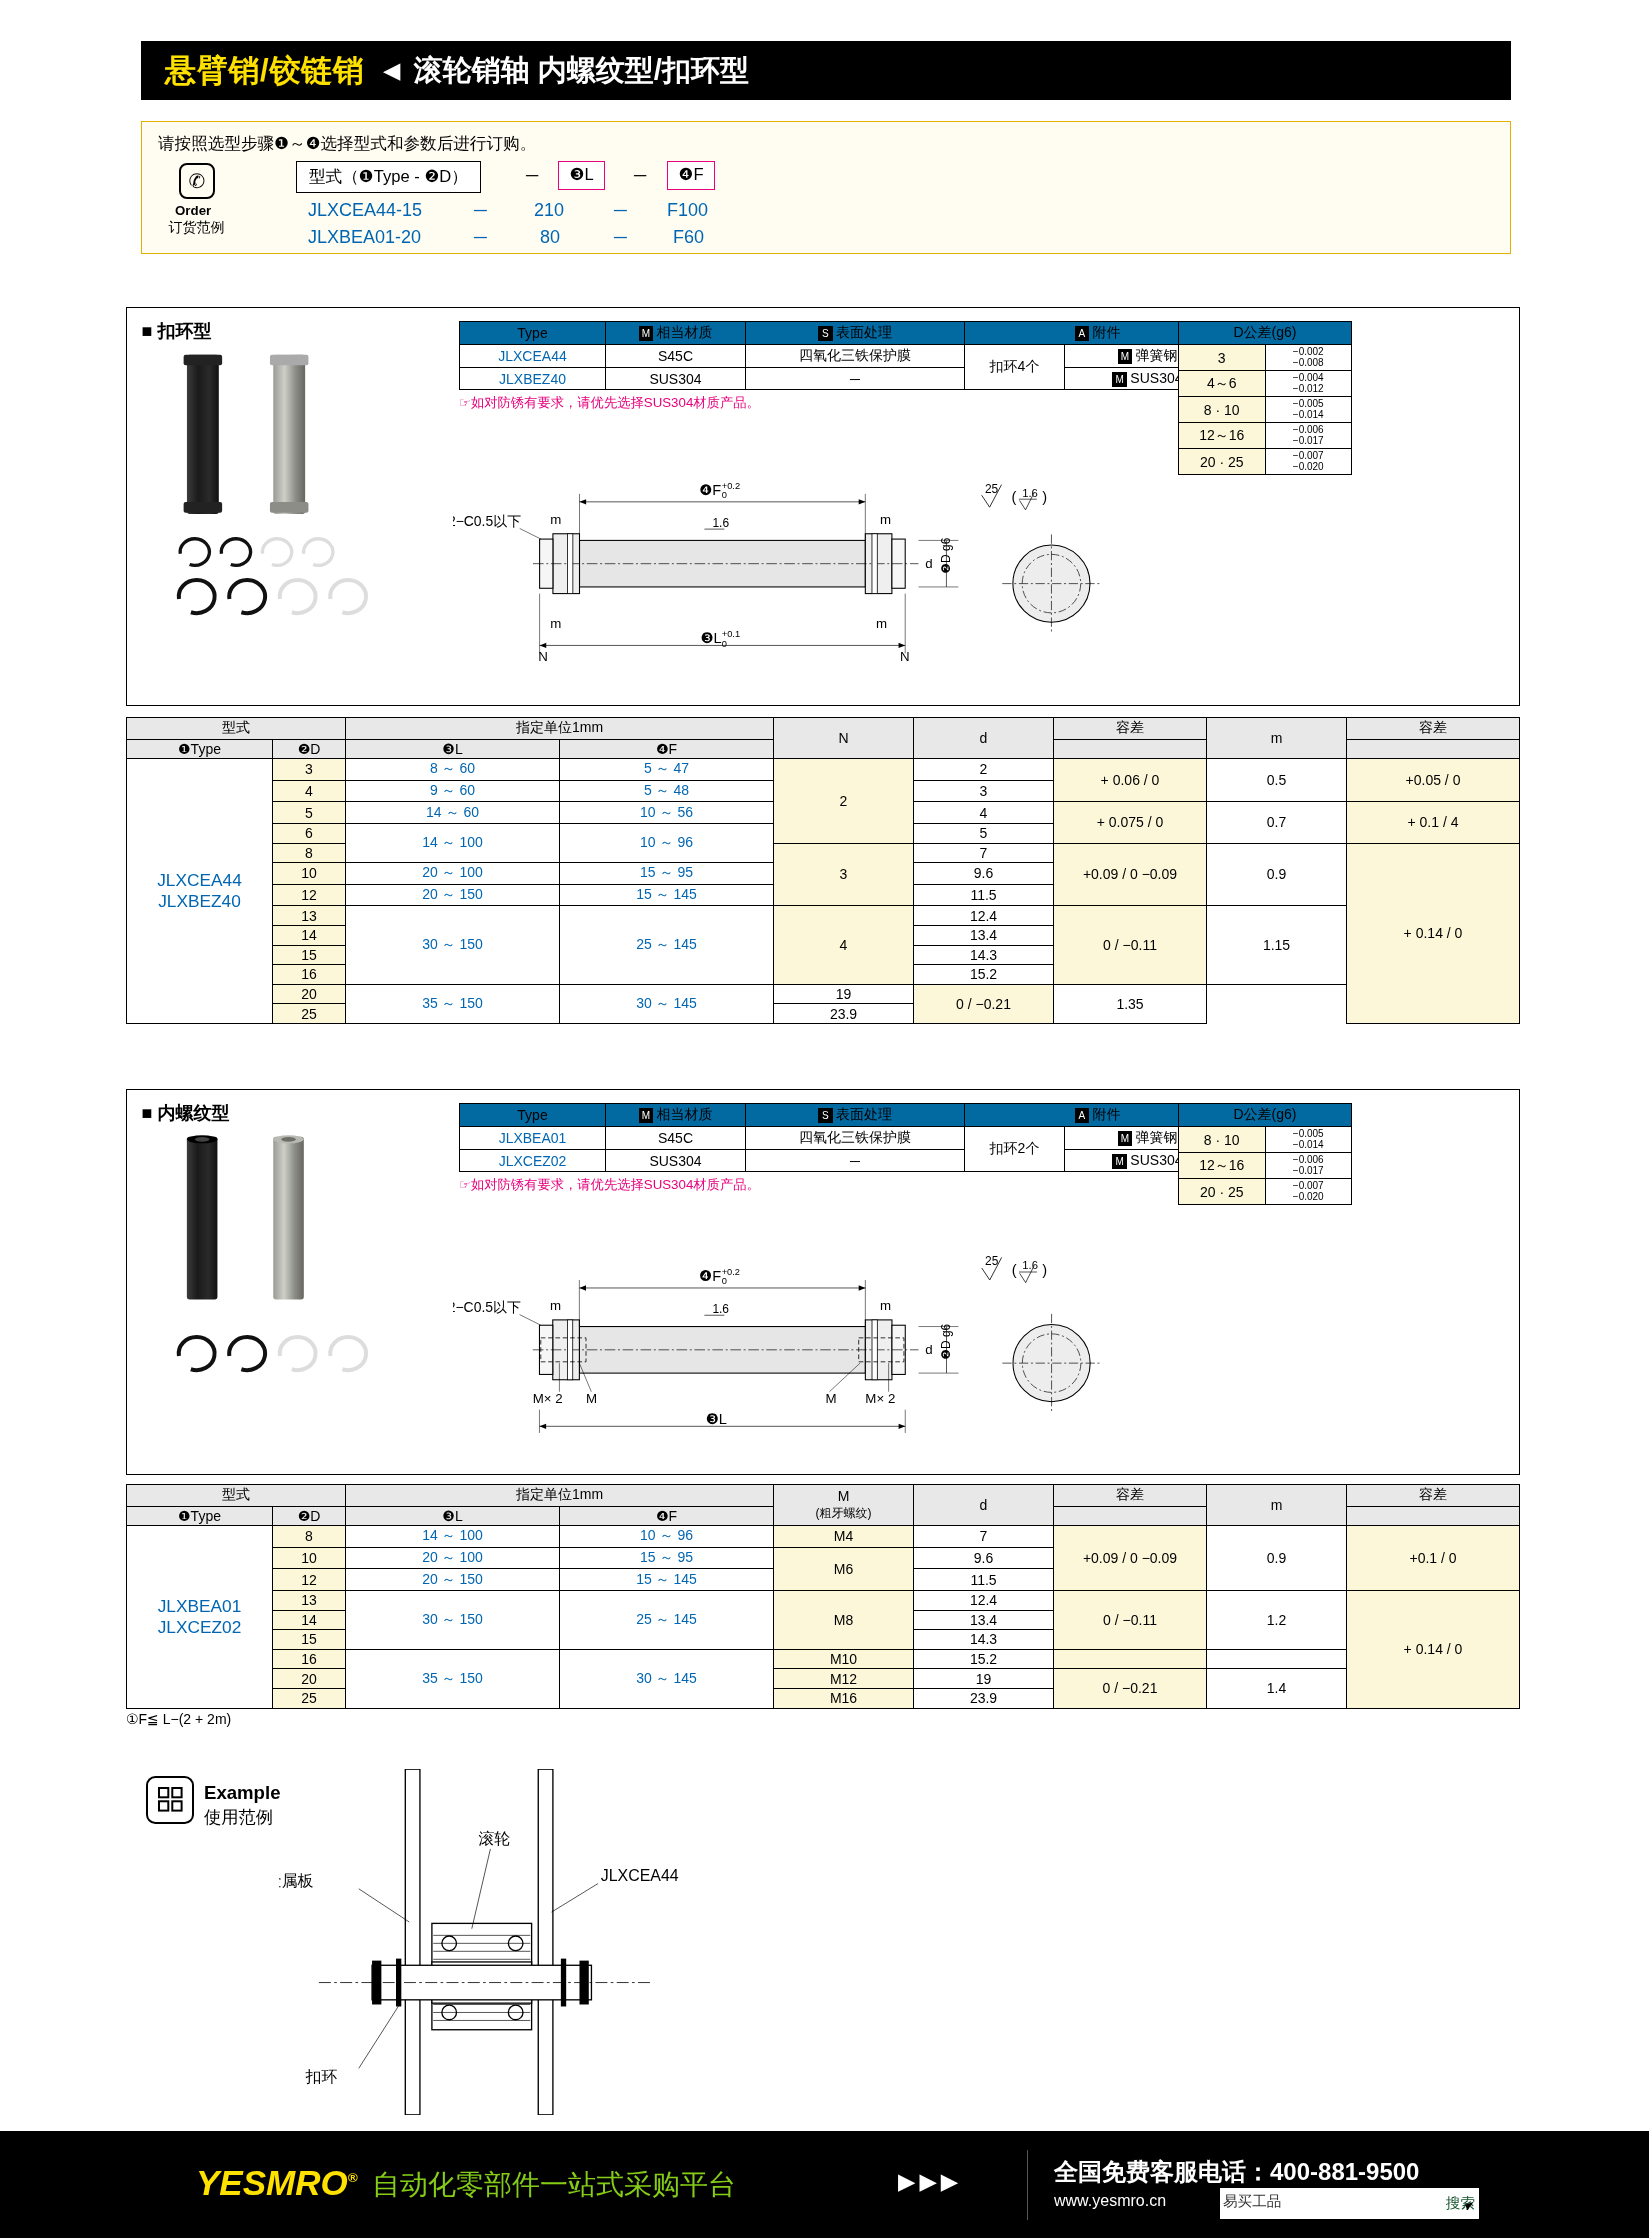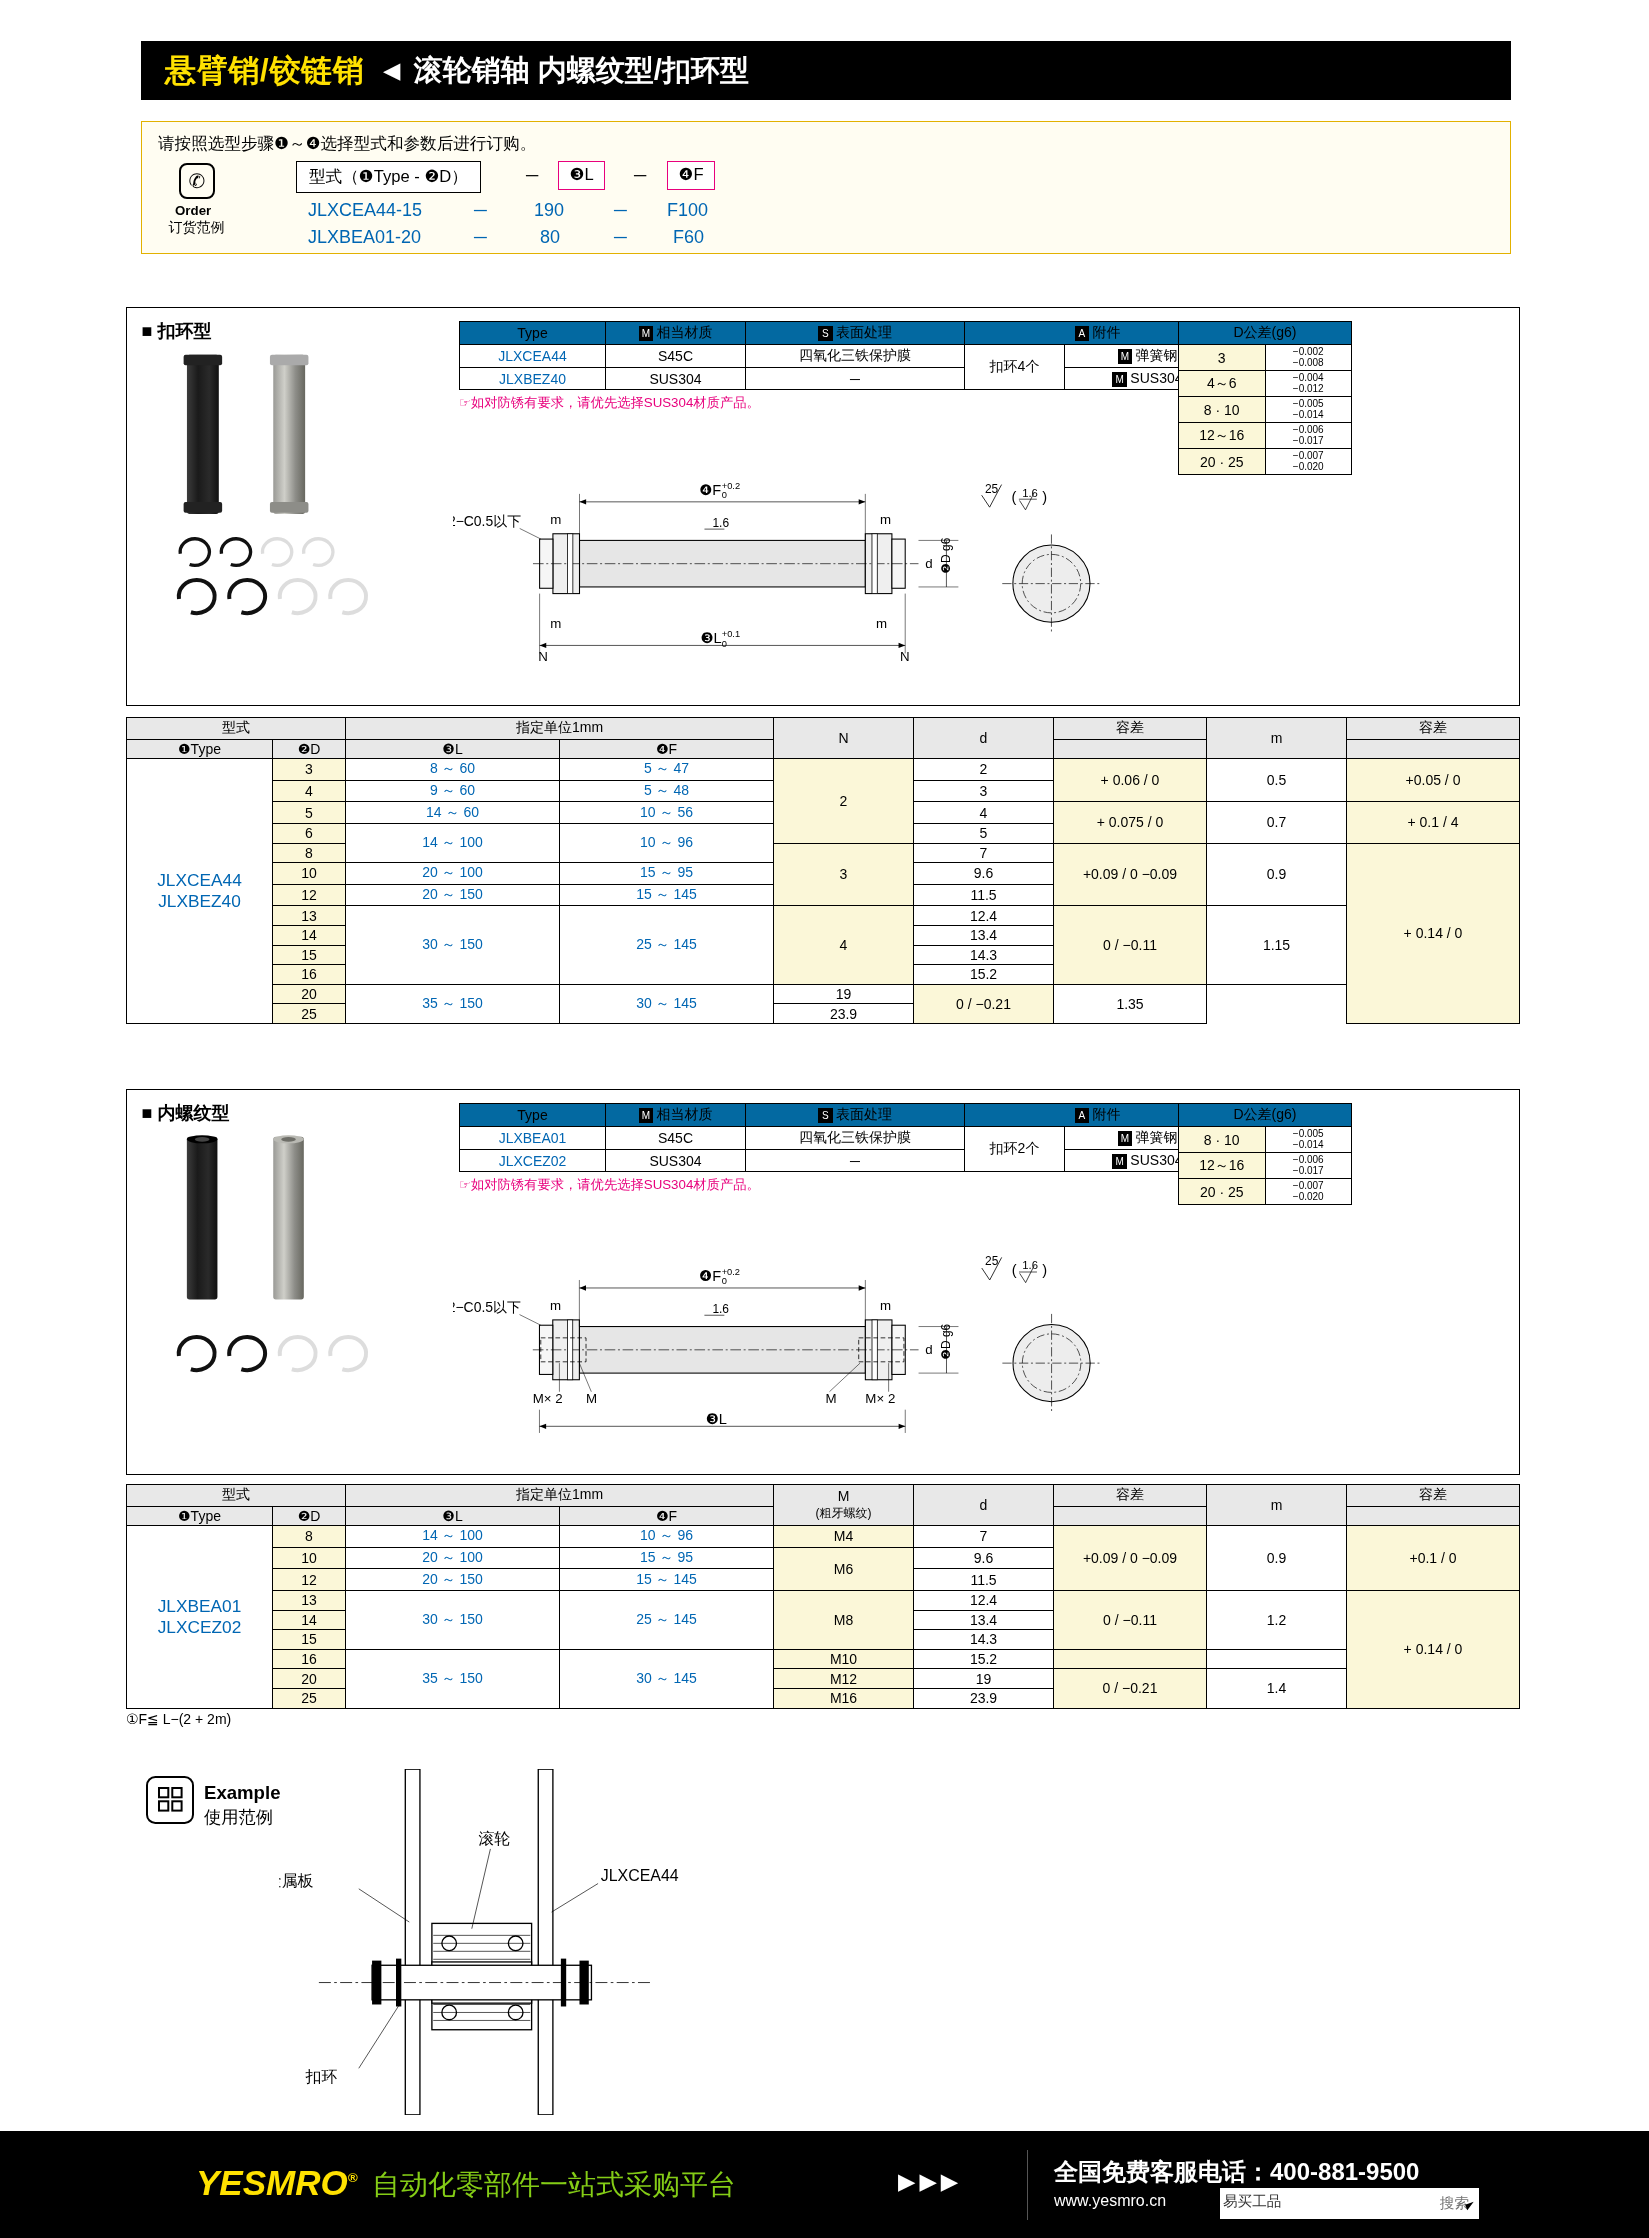--- a/index.html
+++ b/index.html
@@ -81,21 +81,21 @@
   }
   .ft-logo { position:absolute; left:196px; top:32px; color:#ffe100; font-size:35px; font-weight:bold; font-style:italic;}
   .ft-reg { font-size:13.3px; vertical-align:super;}
   .ft-text { position:absolute; left:372px; top:35px; color:#84cc16; font-size:28px; }
   .ft-arrows { position:absolute; left:898px; top:37px; color:#fff; font-size:22.6px; letter-spacing:4px;}
   .ft-sep { position:absolute; left:1027px; top:18.6px; width:1.3px; height:70px; background:#555; }
   .ft-tel { position:absolute; left:1054px; top:25px; color:#fff; font-size:24px; font-weight:bold;}
   .ft-url { position:absolute; left:1054px; top:61px; color:#fff; font-size:16px;}
   .ft-search {
     position:absolute; left:1220px; top:57px; width:259px; height:31px; background:#fff;
-    display:flex; align-items:center; justify-content:flex-end; font-size:14.6px; padding-right:10px; color:#737373;
+    display:flex; align-items:center; justify-content:flex-end; font-size:14.6px; padding-right:4px; color:#14532d;
   }
   .ft-brand { position:absolute; left:1223px; top:61px; font-size:14.6px; color:#333;}
   .ft-cursor { position:absolute; left:1466px; top:72px; width:0; height:0;
      border-left:9.3px solid #000; border-bottom:6.6px solid transparent; border-top:0;
      transform: rotate(-20deg);}
 
   .small { font-size:12px; }
   .frac { display:inline-block; vertical-align:middle; font-size:10px; line-height:1.05; text-align:left;}
 </style>
 </head>
@@ -116,21 +116,21 @@
     <div class="order-label2">订货范例</div>
 
     <div class="typebox">型式（❶Type - ❷D）</div>
     <div class="ord-dash" style="left:384px; top:43px;">─</div>
     <div class="pinkbox" style="left:416px; top:39px;">❸L</div>
     <div class="ord-dash" style="left:492px; top:43px;">─</div>
     <div class="pinkbox" style="left:525px; top:39px;">❹F</div>
 
     <div class="ord-example" style="left:166px; top:78px;">JLXCEA44-15</div>
     <div class="ord-val" style="left:332px; top:78px;">─</div>
-    <div class="ord-val" style="left:392px; top:78px;">190</div>
+    <div class="ord-val" style="left:392px; top:78px;">210</div>
     <div class="ord-val" style="left:472px; top:78px;">─</div>
     <div class="ord-val" style="left:525px; top:78px;">F100</div>
 
     <div class="ord-example" style="left:166px; top:105px;">JLXBEA01-20</div>
     <div class="ord-val" style="left:332px; top:105px;">─</div>
     <div class="ord-val" style="left:398px; top:105px;">80</div>
     <div class="ord-val" style="left:472px; top:105px;">─</div>
     <div class="ord-val" style="left:531px; top:105px;">F60</div>
   </div>
 

